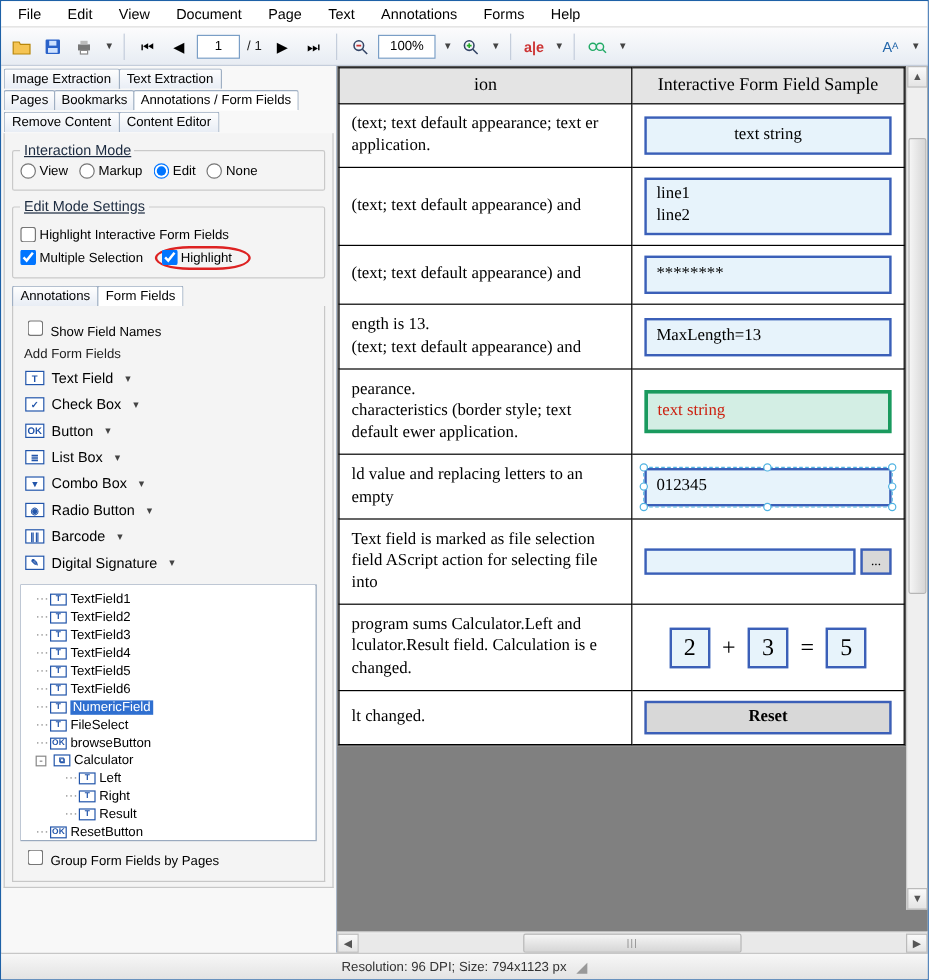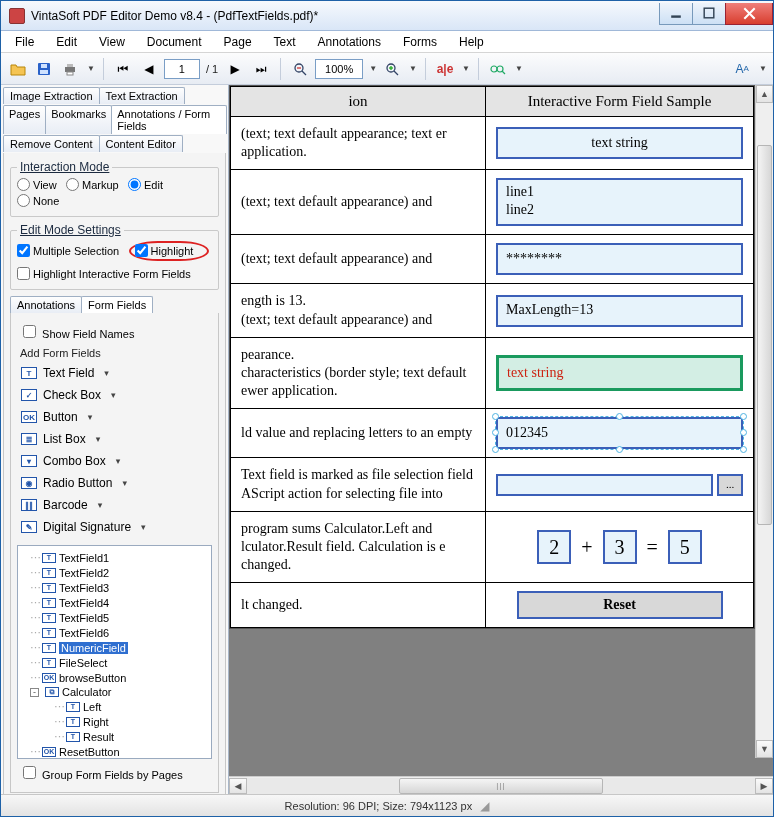--- a/index.html
+++ b/index.html
@@ -41,21 +41,21 @@
   .pageinput { width:36px; height:20px; border:1px solid #7a9ec6; text-align:center; font-size:11px;}
   .tlabel { font-size:11px; color:#222; padding:0 2px;}
   .zoominput { width:48px; height:20px; border:1px solid #7a9ec6; text-align:center; font-size:11px;}
   .dropdownarrow { font-size:8px; color:#444; margin-left:2px; }
 
   
   .body { flex:1; display:flex; overflow:hidden; }
 
   
   .leftpanel {
-    width:228px; background:#f8f8f8; border-right:1px solid #a9b7c9; display:flex; flex-direction:column;
+    width:280px; background:#f8f8f8; border-right:1px solid #a9b7c9; display:flex; flex-direction:column;
     padding:2px; gap:1px; overflow:hidden;
   }
   .tabrow { display:flex; gap:0; }
   .tab {
     border:1px solid #9fafc3; border-bottom:none; background:linear-gradient(#fefefe,#e8edf5);
     padding:2px 6px; font-size:11px; border-radius:2px 2px 0 0; margin-right:-1px;
   }
   .tab.active { background:#fff; position:relative; z-index:2; }
   .tab.small { padding:2px 5px; }
   .panelbody { flex:1; border:1px solid #c7c7c7; background:#f4f4f4; padding:4px 6px; overflow:auto; }
@@ -153,41 +153,20 @@
   
   .ic-folder{ fill:#f5c453; stroke:#b8860b;}
   .ic-disk { fill:#2a62c9;}
   .ic-print{ fill:#777;}
 </style>
 </head>
 <body>
 
 <div class="window">
 
-  <div class="titlebar">
-    <div class="appicon"></div>
-    <div class="title">VintaSoft PDF Editor Demo v8.4 -  (PdfTextFields.pdf)*</div>
-    <div class="winbtns">
-      <div class="winbtn">
-          <svg viewBox="0 0 10 10">
-            <rect x="1" y="7" width="8" height="2" fill="#345"></rect>
-          </svg>
-        </div>
-      <div class="winbtn">
-          <svg viewBox="0 0 10 10">
-            <rect x="1" y="1" width="8" height="8" fill="none" stroke="#345" stroke-width="1.2"></rect>
-          </svg>
-        </div>
-      <div class="winbtn close">
-          <svg viewBox="0 0 10 10">
-            <path d="M1 1 L9 9 M9 1 L1 9" stroke="#fff" stroke-width="1.6"></path>
-          </svg>
-        </div>
-    </div>
-  </div>
 
   <div class="menubar">
     <span>File</span>
     <span>Edit</span>
     <span>View</span>
     <span>Document</span>
     <span>Page</span>
     <span>Text</span>
     <span>Annotations</span>
     <span>Forms</span>
@@ -293,38 +272,38 @@
               </label>
             <label>
                 <input type="radio" name="im" style=""> 
                 <span>None</span>
               </label>
           </div>
         </fieldset>
 
         <fieldset class="group">
           <legend>Edit Mode Settings</legend>
+          <div class="chkrow" style="margin-top:6px;">
+            <label>
+                <input type="checkbox" style=""> 
+                <span>Highlight Interactive Form  Fields</span>
+              </label>
+          </div>
           <div class="chkrow">
             <label>
                 <input type="checkbox" checked="" style=""> 
                 <span>Multiple Selection</span>
               </label>
             <span class="ellipse">
               <label>
                   <input type="checkbox" checked="" style=""> 
                   <span>Highlight</span>
                 </label>
             </span>
           </div>
-          <div class="chkrow" style="margin-top:6px;">
-            <label>
-                <input type="checkbox" style=""> 
-                <span>Highlight Interactive Form  Fields</span>
-              </label>
-          </div>
         </fieldset>
 
         <div class="subtabrow">
           <div class="tab">Annotations</div>
           <div class="tab active">Form Fields</div>
         </div>
 
         <div class="showfields" style="height:480px;">
           <div class="chkline">
             <label><input type="checkbox" style=""> <span>Show Field Names</span></label>

